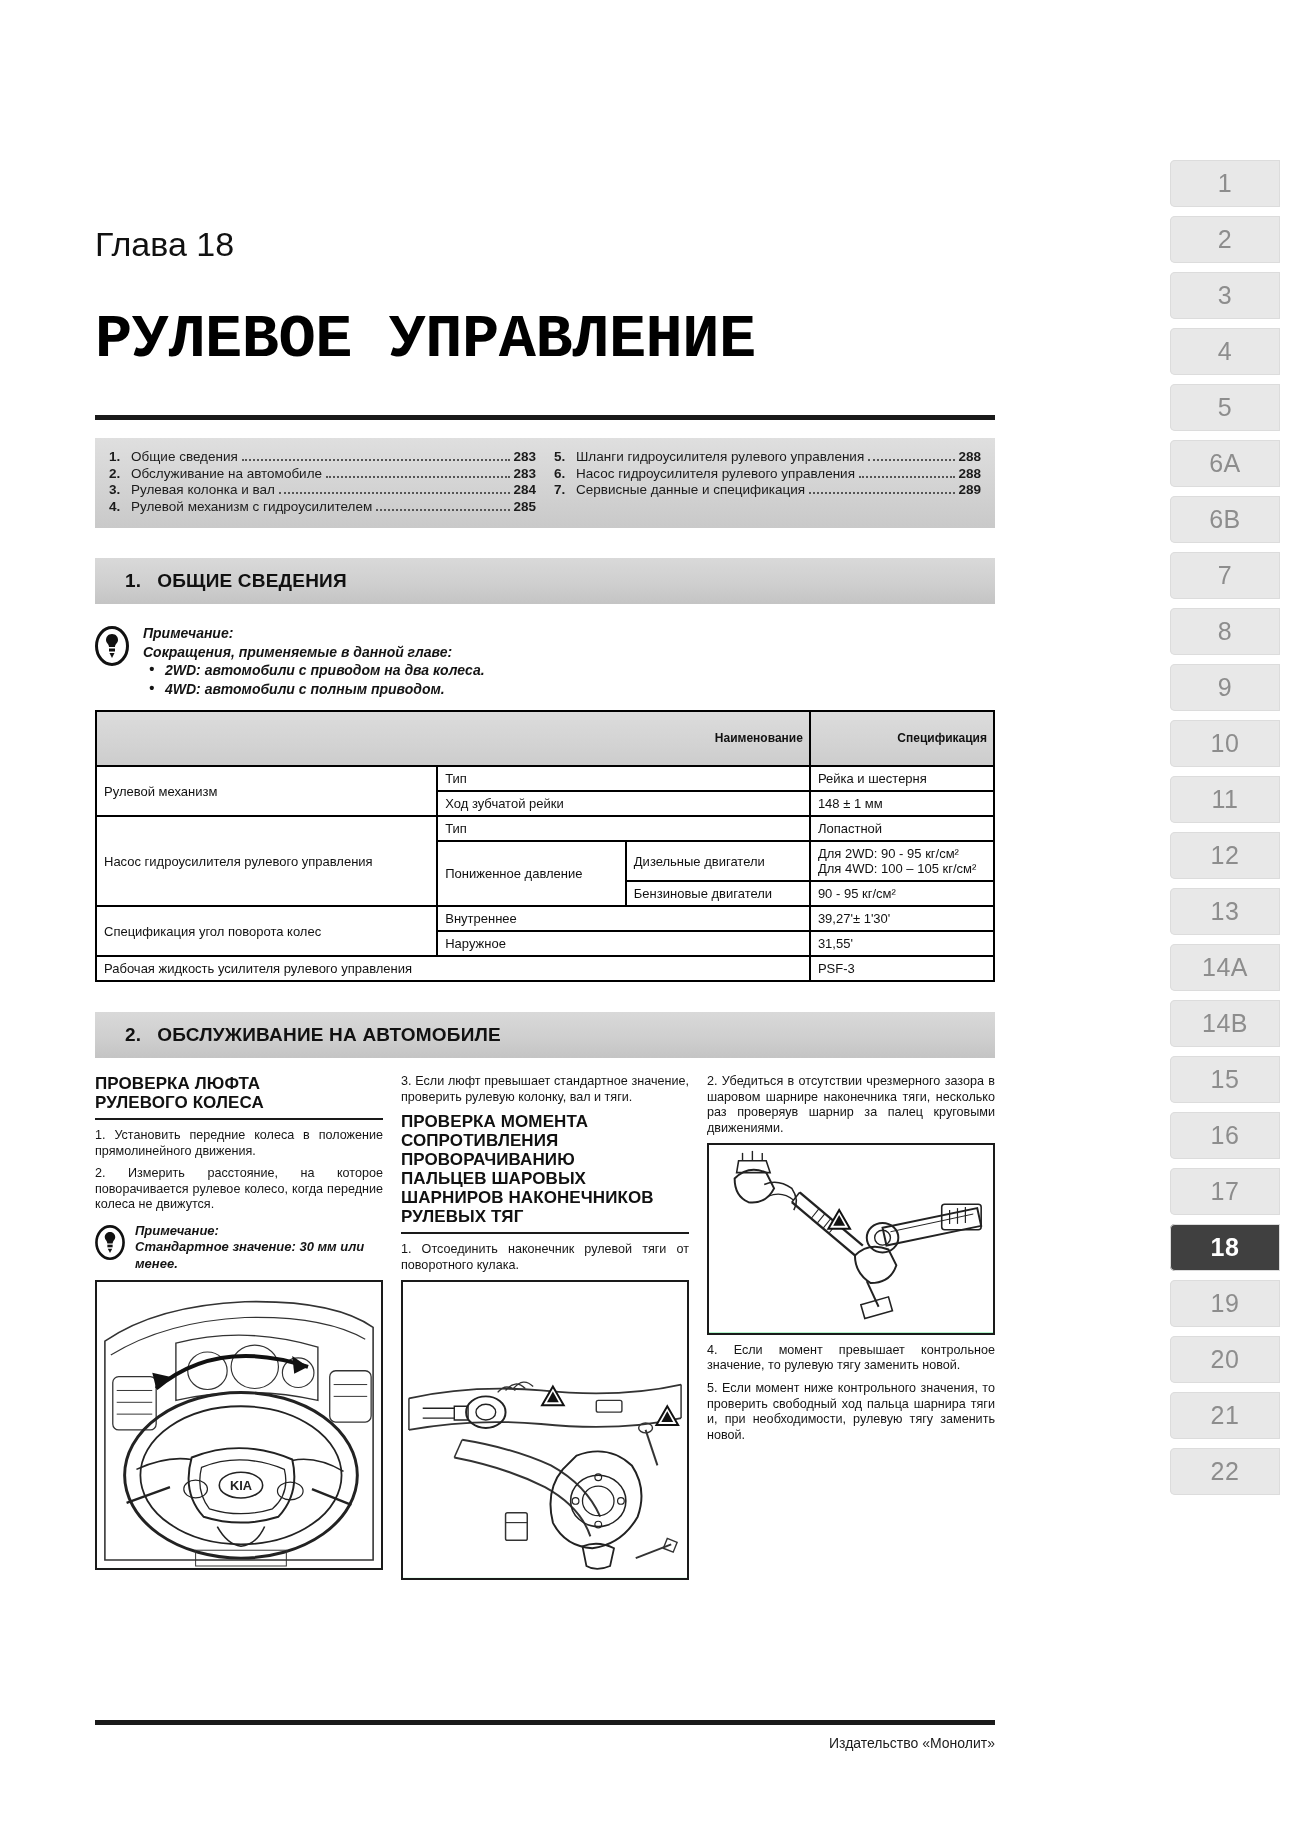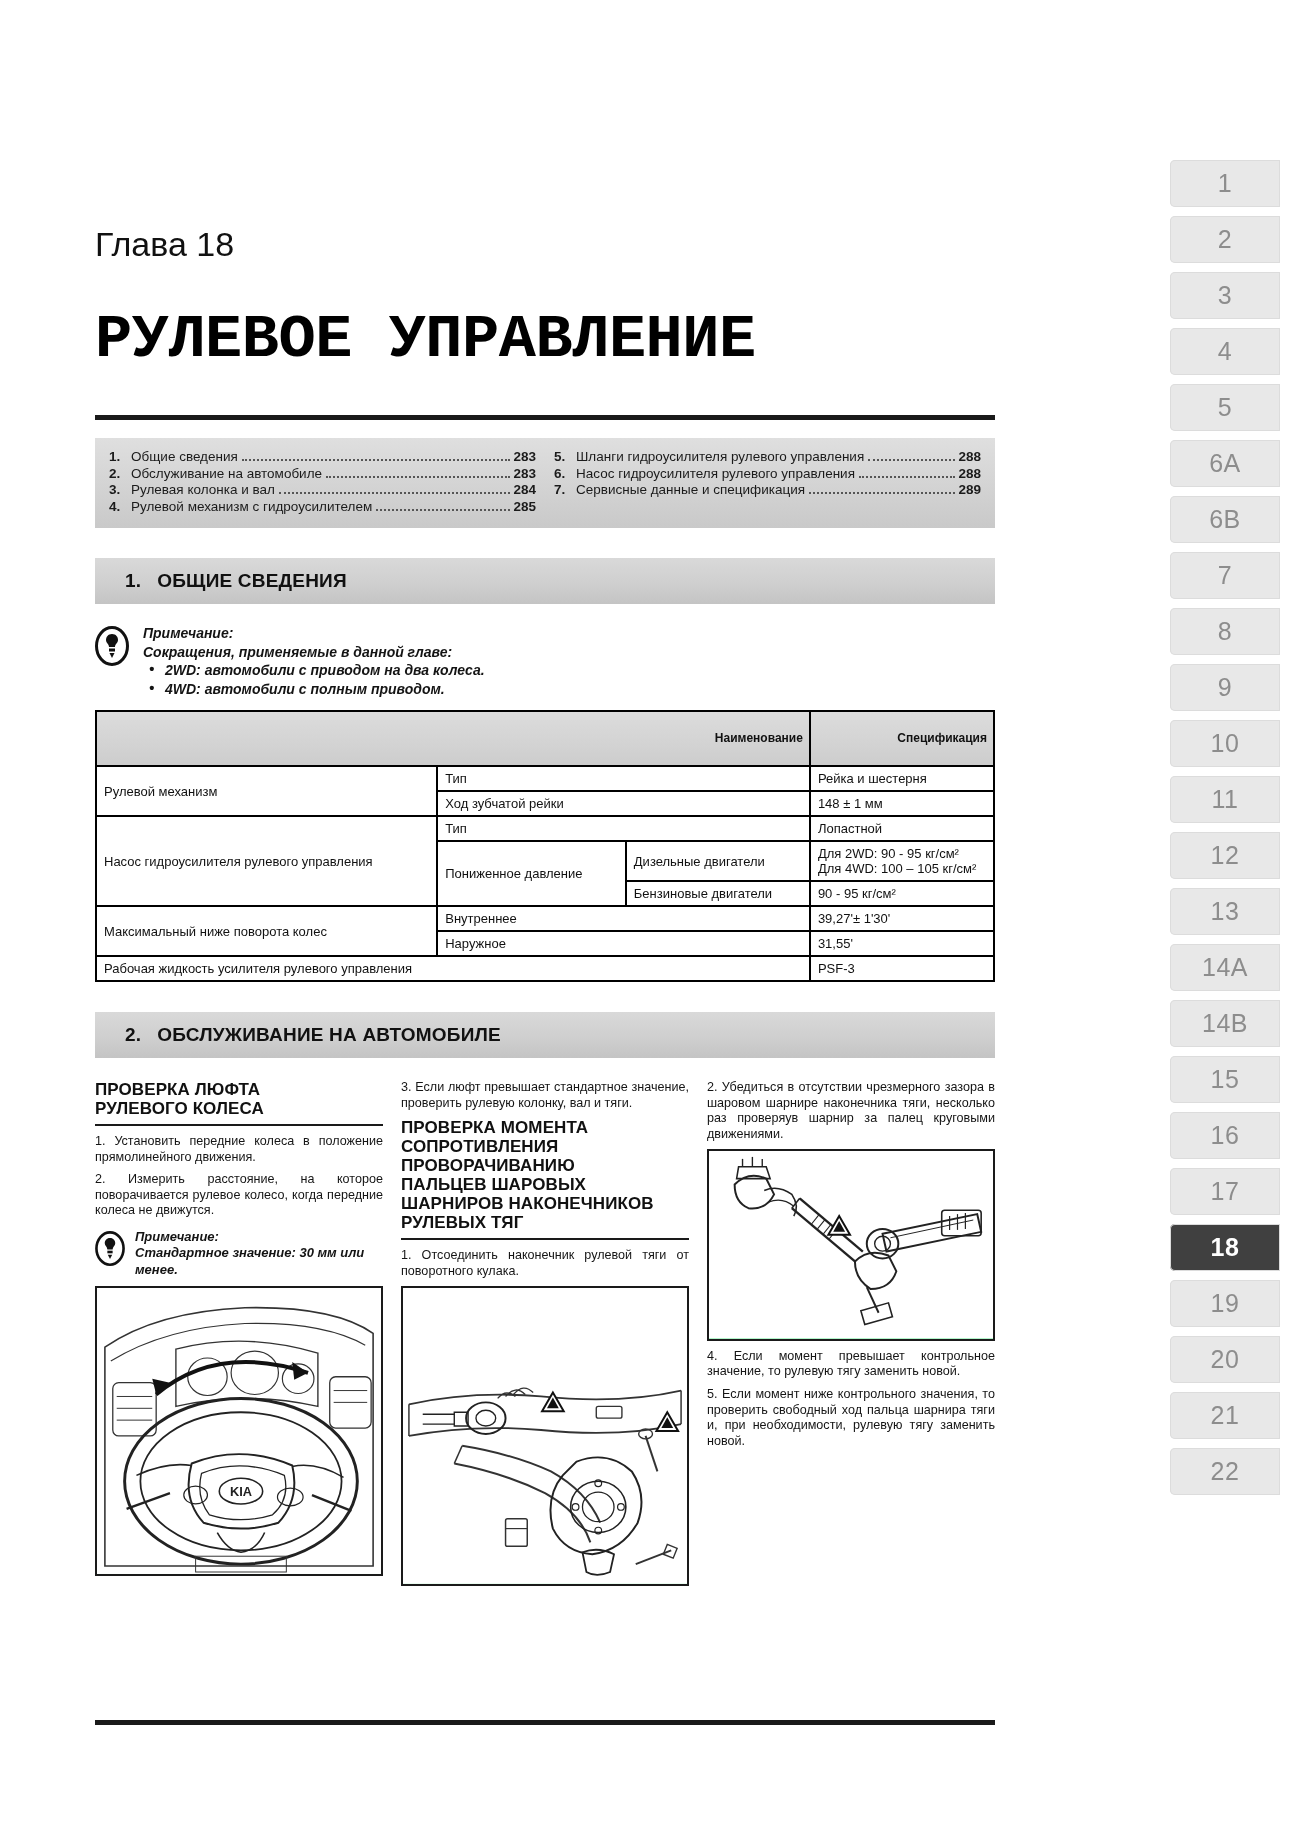--- a/index.html
+++ b/index.html
@@ -81,21 +81,21 @@
     padding:4px 7px; vertical-align:middle; line-height:15px;
   }
   table.spec th {
     background:linear-gradient(180deg,#dcdcdc,#cdcdcd);
     text-align:right; font-weight:700; font-size:12px; padding:19px 6px;
   }
   .cell-2line { line-height:15px; }
 
   
   .cols { margin-top:16px; display:flex; gap:18px; }
-  .col { width:288px;margin-top:6px; }
+  .col { width:288px; }
   h3.subhead {
     font-size:17px; font-weight:700; color:#111; line-height:19px;
     margin:0 0 6px 0; letter-spacing:0.1px;
   }
   .hr-thin { height:2px; background:#1a1a1a; margin:5px 0 8px 0;}
   p.body {
     font-size:12.6px; color:#151515; line-height:15.6px;
     margin:0 0 7px 0; text-align:justify;
   }
   .note-sm { display:flex; gap:10px; margin:10px 0 8px 0; align-items:flex-start;}
@@ -248,21 +248,21 @@
         <tr>
           <td rowspan="2">Пониженное давление</td>
           <td>Дизельные двигатели</td>
           <td class="cell-2line">Для 2WD: 90 - 95 кг/см²<br>Для 4WD: 100 – 105 кг/см²</td>
         </tr>
         <tr>
           <td>Бензиновые двигатели</td>
           <td>90 - 95 кг/см²</td>
         </tr>
         <tr>
-          <td rowspan="2">Максимальный ниже поворота колес</td>
+          <td rowspan="2">Спецификация угол поворота колес</td>
           <td colspan="2">Внутреннее</td>
           <td>39,27'± 1'30'</td>
         </tr>
         <tr>
           <td colspan="2">Наружное</td>
           <td>31,55'</td>
         </tr>
         <tr>
           <td colspan="3">Рабочая жидкость усилителя рулевого управления</td>
           <td>PSF-3</td>
@@ -460,13 +460,14 @@
         </div>
 
         <p class="body" style="margin-top:8px;">4. Если момент превышает контрольное значение, то рулевую тягу заменить новой.</p>
         <p class="body">5. Если момент ниже контрольного значения, то проверить свободный ход пальца шарнира тяги и, при необходимости, рулевую тягу заменить новой.</p>
       </div>
 
     </div>
   </div>
 
   <div class="footer-rule"></div>
+  <div class="footer-txt">Издательство «Монолит»</div>
 </div>
 
 </body></html>

